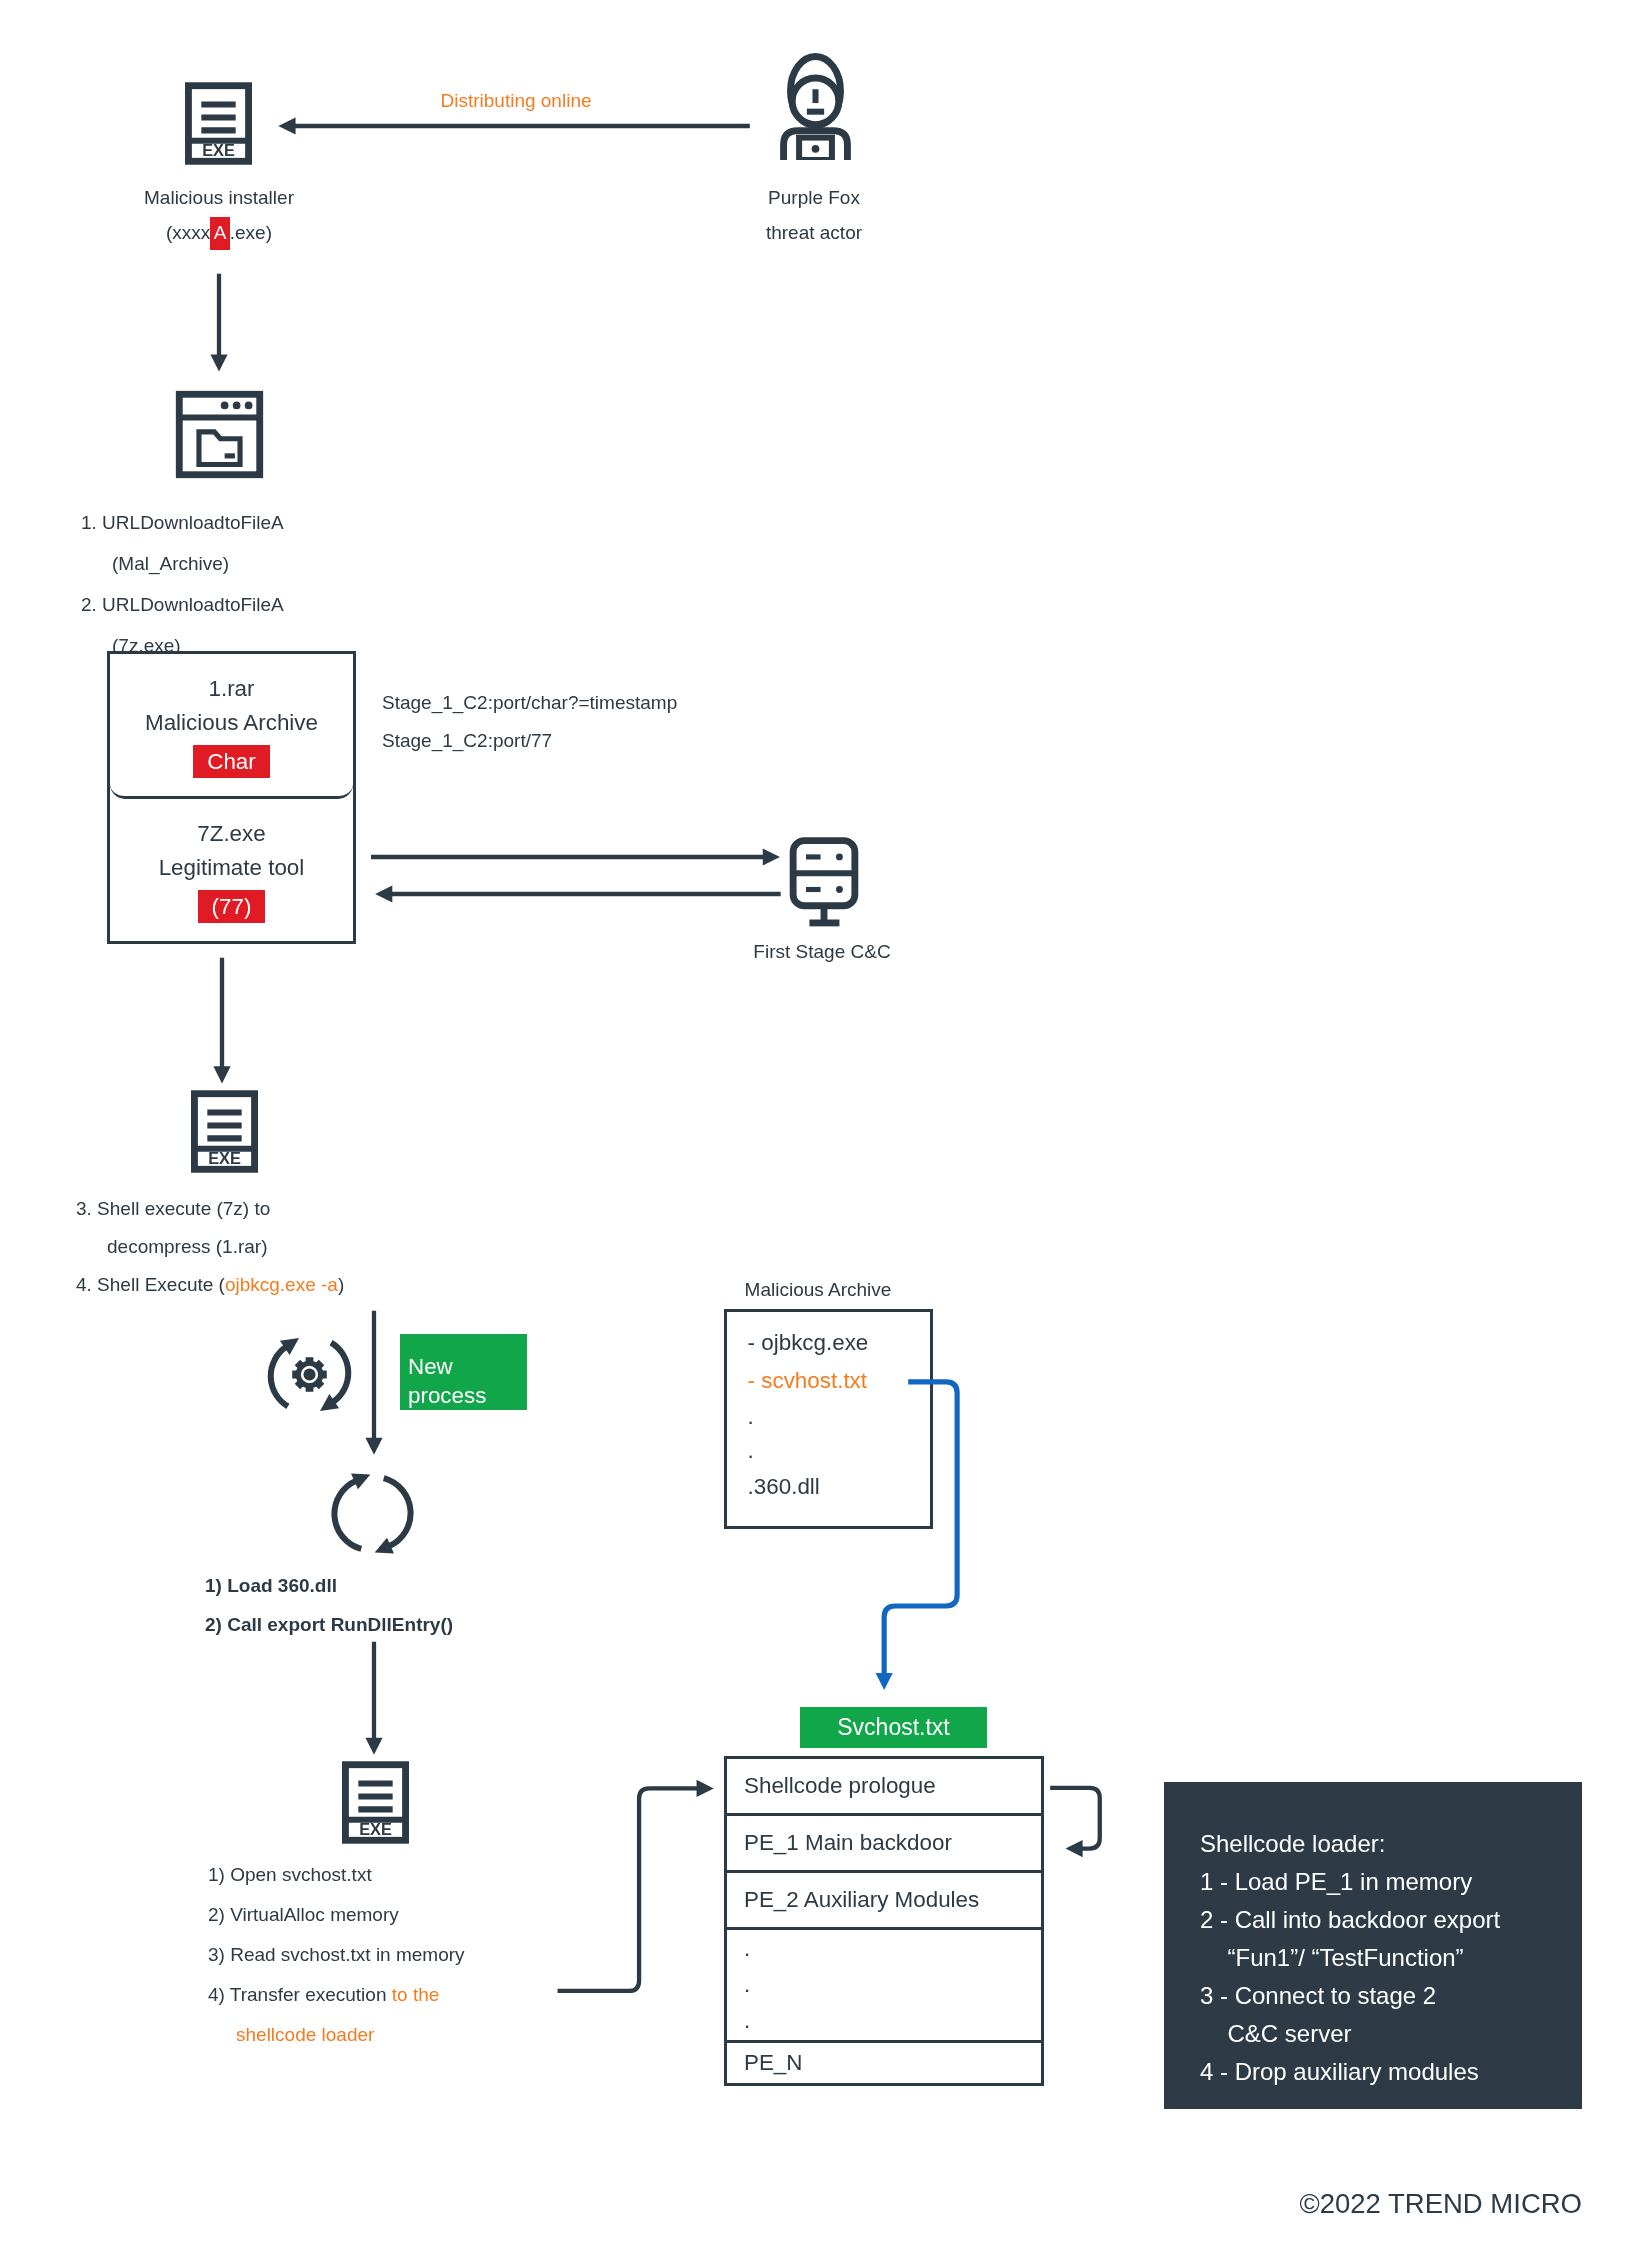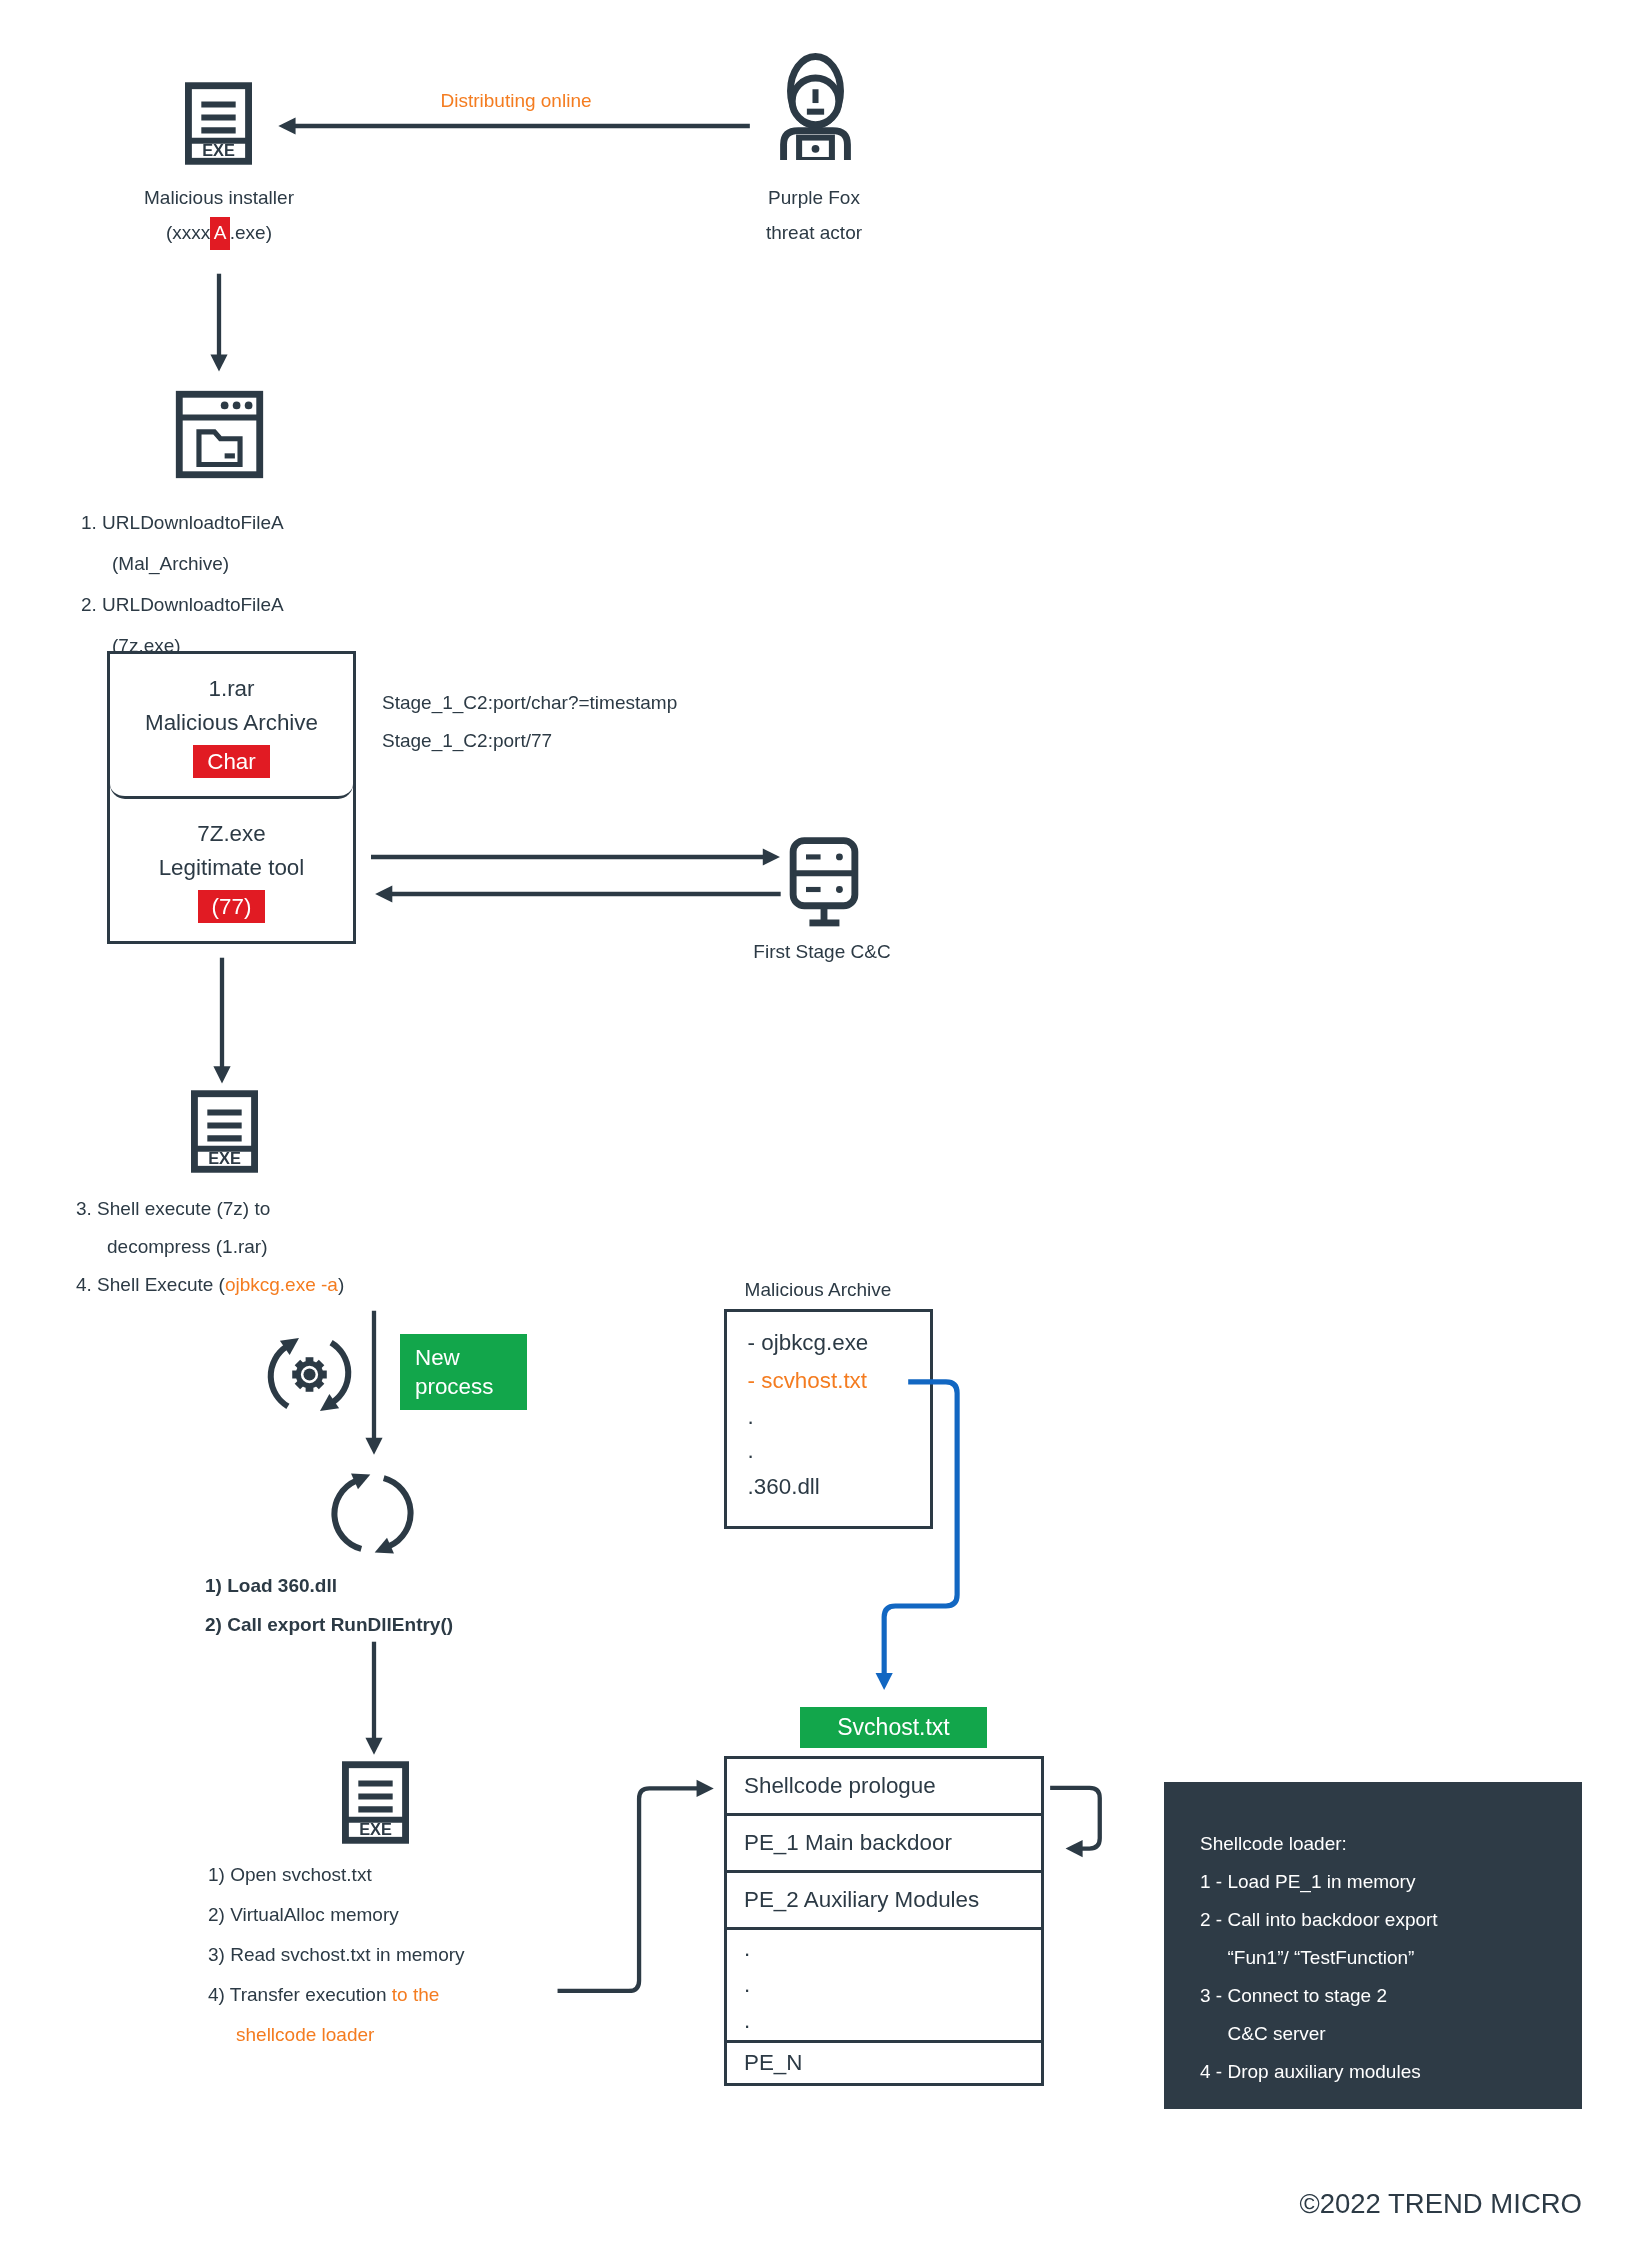--- a/index.html
+++ b/index.html
@@ -20,21 +20,21 @@
   .cell.first{border-bottom:3.4px solid #2c3a45;border-radius:15px;}
   .greenbox{position:absolute;background:#12a64b;color:#ffffff;}
   .archbox{position:absolute;left:724px;top:1309px;width:182px;height:202px;border:3.4px solid #2c3a45;background:#fff;
            padding:12px 0 0 20.6px;font-size:22.4px;line-height:38px;}
   .archbox .dot{line-height:34px;}
   .sctable{position:absolute;left:724px;top:1756px;width:314px;border:3.4px solid #2c3a45;background:#fff;}
   .scrow{border-bottom:3.4px solid #2c3a45;display:flex;align-items:center;padding-left:17px;font-size:22.4px;height:54px;}
   .scrow.dots{height:110px;flex-direction:column;align-items:flex-start;justify-content:center;line-height:36px;}
   .scrow.last{border-bottom:none;height:40px;}
   .darkpanel{position:absolute;left:1164px;top:1782px;width:418px;height:327px;background:#2e3b46;color:#ffffff;
-             box-sizing:border-box;padding:43px 0 0 36px;font-size:19px;line-height:38px;}
+             box-sizing:border-box;padding:43px 0 0 36px;font-size:24px;line-height:38px;}
   .darkpanel .ind{padding-left:27.5px;}
   svg{display:block;}
   .stroke{stroke:#2c3a45;fill:none;}
 </style>
 </head>
 <body>
 
 <div id="canvas">
 
   <svg class="abs" width="0" height="0">
@@ -169,22 +169,22 @@
       <line x1="69" y1="41" x2="41" y2="69" class="stroke" stroke-width="9"></line>
       <circle cx="55" cy="55" r="13" fill="#ffffff" stroke="#2c3a45" stroke-width="6"></circle>
       <circle cx="55" cy="55" r="7" fill="#2c3a45"></circle>
     </g>
   </svg>
 
   <svg class="abs" style="left:361px;top:1309px;" width="26" height="151" viewBox="0 0 30 176">
     <line x1="15" y1="2" x2="15" y2="152" class="stroke" stroke-width="5" marker-end="url(#m-dark)"></line>
   </svg>
 
-  <div class="greenbox" style="left:400px;top:1334px;width:127px;height:76px;padding-left:15px;
-       display:flex;flex-direction:column;justify-content:center;font-size:22.4px;line-height:29px;box-sizing:border-box;">
+  <div class="greenbox" style="left:400px;top:1334px;width:127px;height:76px;padding-left:8px;
+       display:flex;flex-direction:column;justify-content:flex-end;font-size:22.4px;line-height:29px;box-sizing:border-box;">
     <div>New</div>
     <div>process</div>
   </div>
 
   <svg class="abs" style="left:325px;top:1466px;" width="95" height="95" viewBox="0 0 110 110">
     <path d="M 42,96 A 42,42 0 0 1 36,17" class="stroke" stroke-width="7" marker-end="url(#m-dark)"></path>
     <path d="M 68,14 A 42,42 0 0 1 74,93" class="stroke" stroke-width="7" marker-end="url(#m-dark)"></path>
   </svg>
 
   <div class="t" style="left:205px;top:1566px;line-height:39px;font-weight:bold;">

